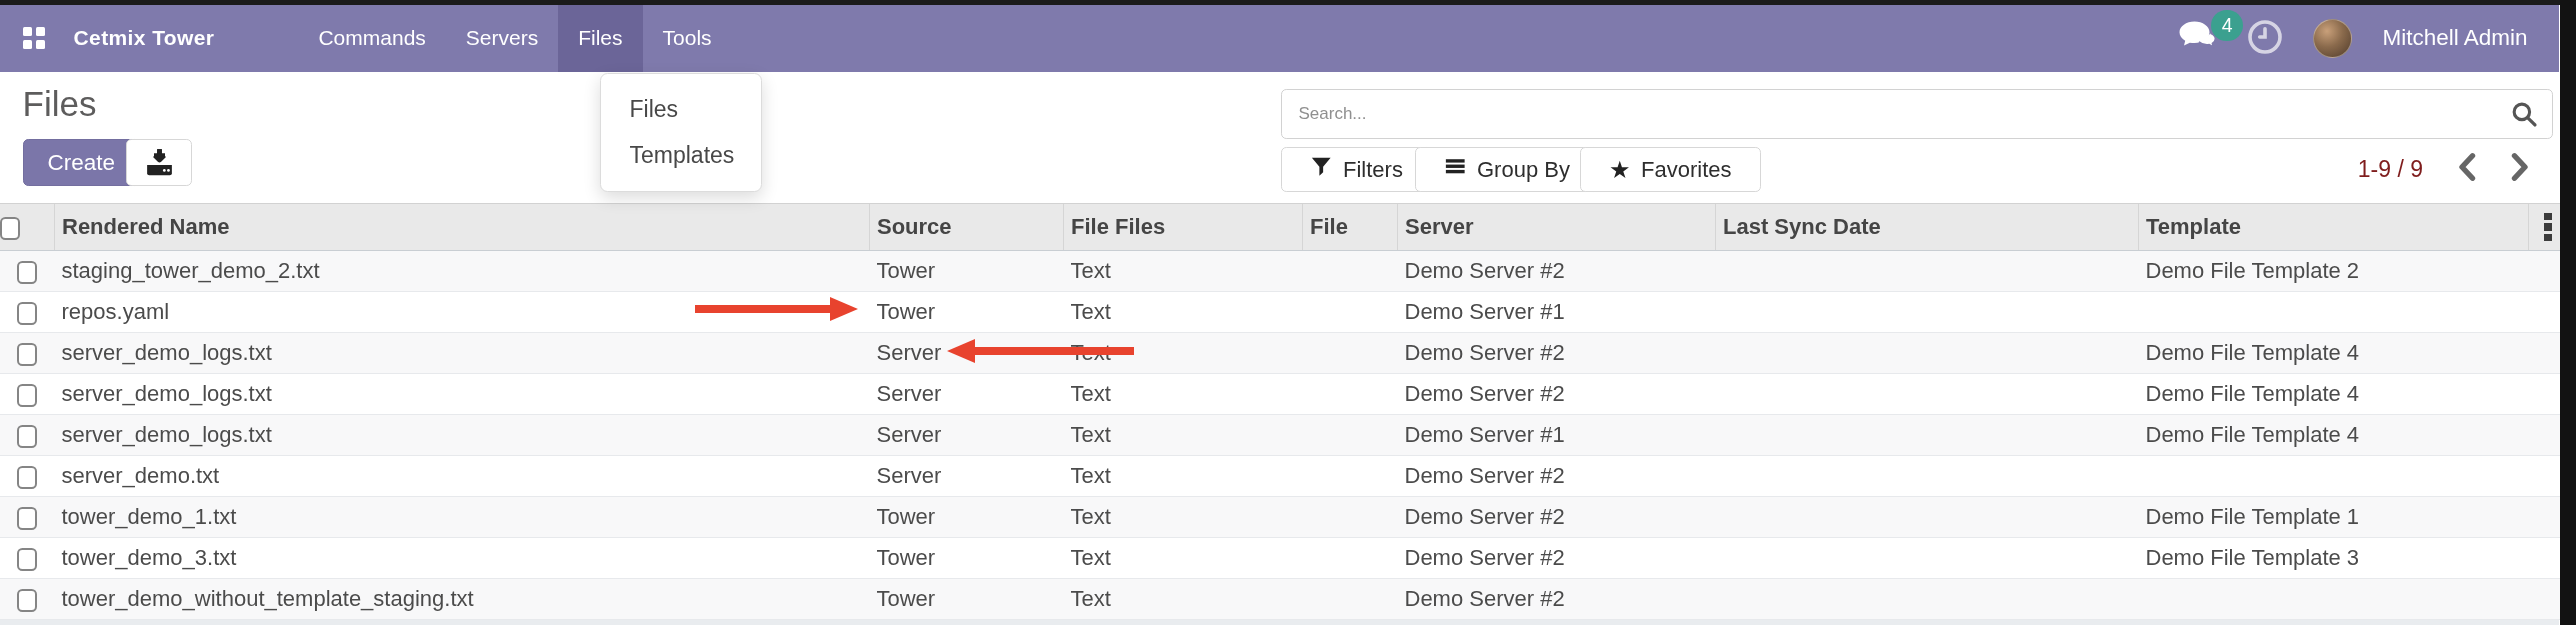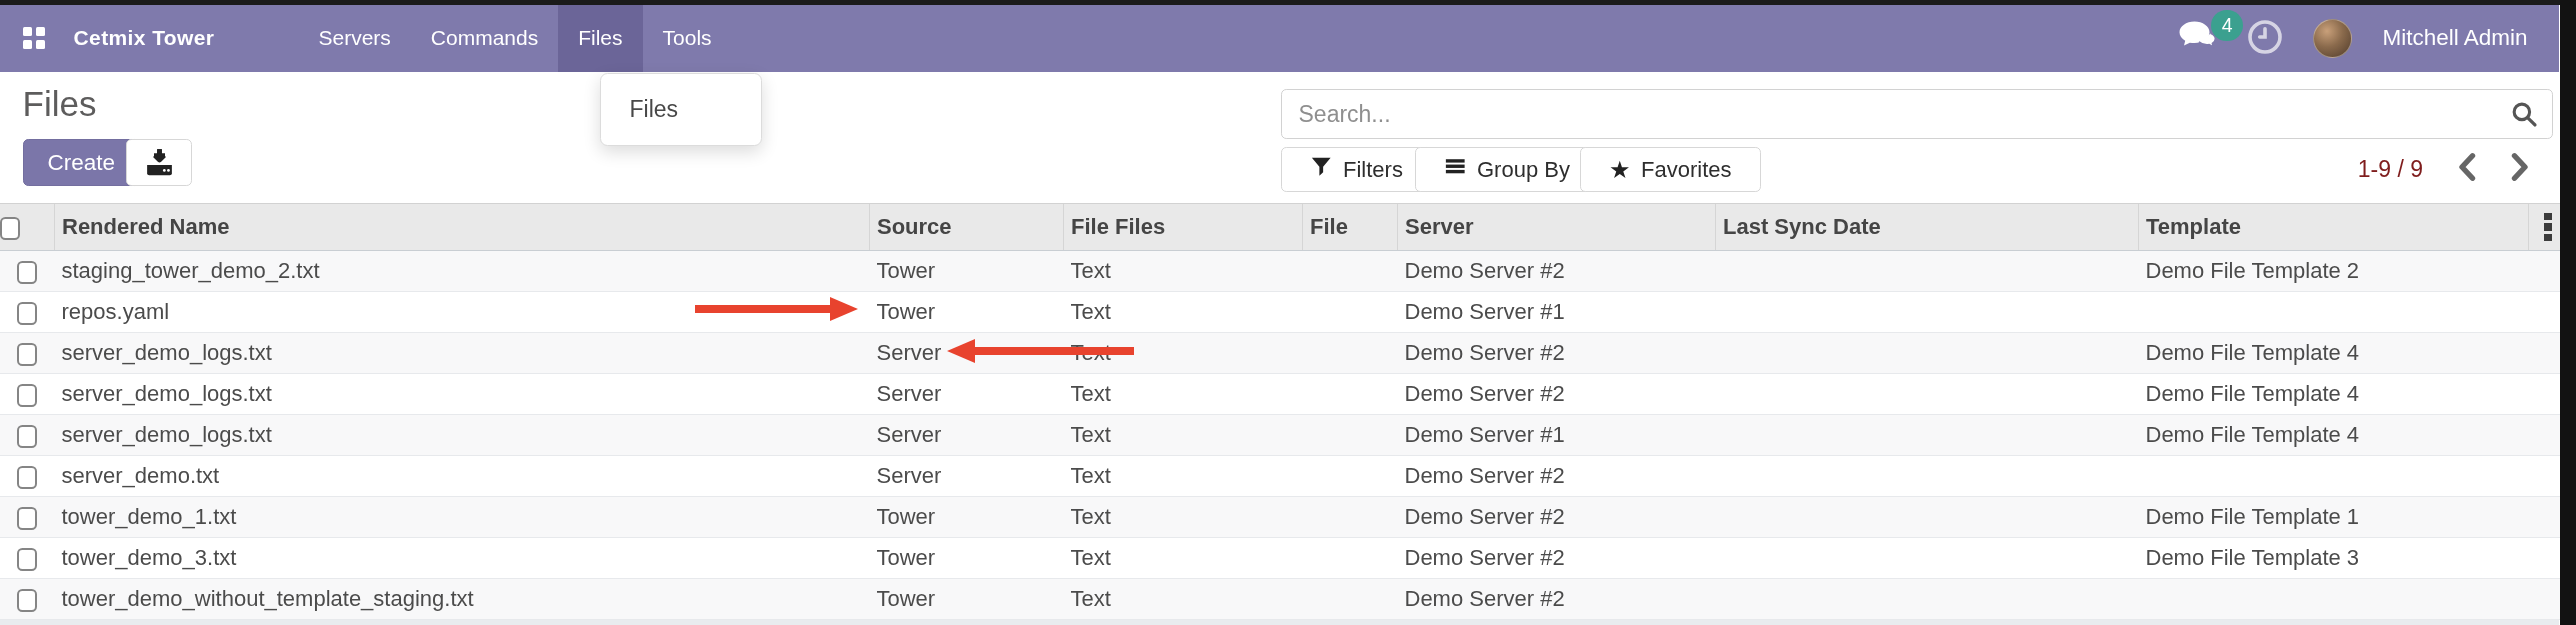--- a/index.html
+++ b/index.html
@@ -38,21 +38,21 @@
   
   .page-title { position:absolute; left:22.5px; top:84px; font-size:35px; color:#5d5c5c; }
   .btn { display:flex; align-items:center; justify-content:center; border-radius:5.3px; cursor:pointer; }
   .create-btn { position:absolute; left:22.5px; top:139px; height:47px; padding:0 24px;
                 background:#7b76a9; color:#fff; font-size:22.5px; border:0.8px solid #736e9f; }
   .export-btn { position:absolute; left:126px; top:139px; width:66px; height:47px;
                 background:#fff; border:0.8px solid #d7d7d7; }
 
   .search-box { position:absolute; left:1281px; top:89px; width:1272px; height:50px; }
   .search-input { width:100%; height:100%; border:0.8px solid #d2d2d2; border-radius:5.3px;
-                  font-size:23px; padding:0 53px 0 16.5px; color:#444; outline:none;
+                  font-size:17px; padding:0 53px 0 16.5px; color:#444; outline:none;
                   font-family:"Liberation Sans", sans-serif; }
   .search-input::placeholder { color:#8f8f8f; }
   .search-icon { position:absolute; right:15px; top:10.5px; cursor:pointer; }
 
   .filter-btn { position:absolute; top:147px; height:45px; background:#fff; border:0.8px solid #d7d7d7;
                 font-size:22px; color:#2e2e2e; gap:10.5px; padding:0 28px; }
   .filters-btn  { left:1281px; }
   .groupby-btn  { left:1415px; }
   .favorites-btn{ left:1580px; }
   .star-glyph { font-size:24px; color:#222; line-height:1; }
@@ -94,22 +94,22 @@
 
 <div class="navbar">
   <div class="apps-icon">
       <i></i>
       <i></i>
       <i></i>
       <i></i>
     </div>
   <div class="brand">Cetmix Tower</div>
   <div class="nav-items">
+    <div class="nav-item">Commands</div>
     <div class="nav-item">Servers</div>
-    <div class="nav-item">Commands</div>
     <div class="nav-item active">Files</div>
     <div class="nav-item">Tools</div>
   </div>
   <div class="nav-right">
     <div class="messages-wrap">
       <span>
         <svg width="39" height="33" viewBox="0 0 26 22">
           <path d="M11 1 C5.5 1 1 4.2 1 8.2 c0 2.3 1.5 4.3 3.8 5.6 L4 17 l3.9-1.9 c1 .2 2 .3 3.1 .3 5.5 0 10-3.2 10-7.2 S16.5 1 11 1 z" fill="#ffffff"></path>
           <path d="M14 14.5 c2 1.8 5 2.2 6.8 1.9 l2.7 1.6 -.6-2.4 c1.2-.8 2-1.9 2-3.1 0-1.5-1.2-2.8-3-3.5" fill="#ffffff" stroke="#7f7aac" stroke-width="1"></path>
         </svg>
@@ -124,20 +124,21 @@
         </svg>
       </span>
     </div>
     <div class="avatar"></div>
     <div class="user-name">Mitchell Admin</div>
   </div>
 </div>
 
 <div class="dropdown">
   <div class="dropdown-item">Files</div>
+  <div class="dropdown-item">Templates</div>
 </div>
 
 <div class="page-title">Files</div>
 
 <div class="btn create-btn">Create</div>
 
 <div class="btn export-btn">
   <span>
     <svg width="33" height="33" viewBox="0 0 24 24">
       <path d="M12 3 v7 M8.5 7.5 L12 11 l3.5-3.5" fill="none" stroke="#222" stroke-width="3.4" stroke-linejoin="round" stroke-linecap="butt"></path>

